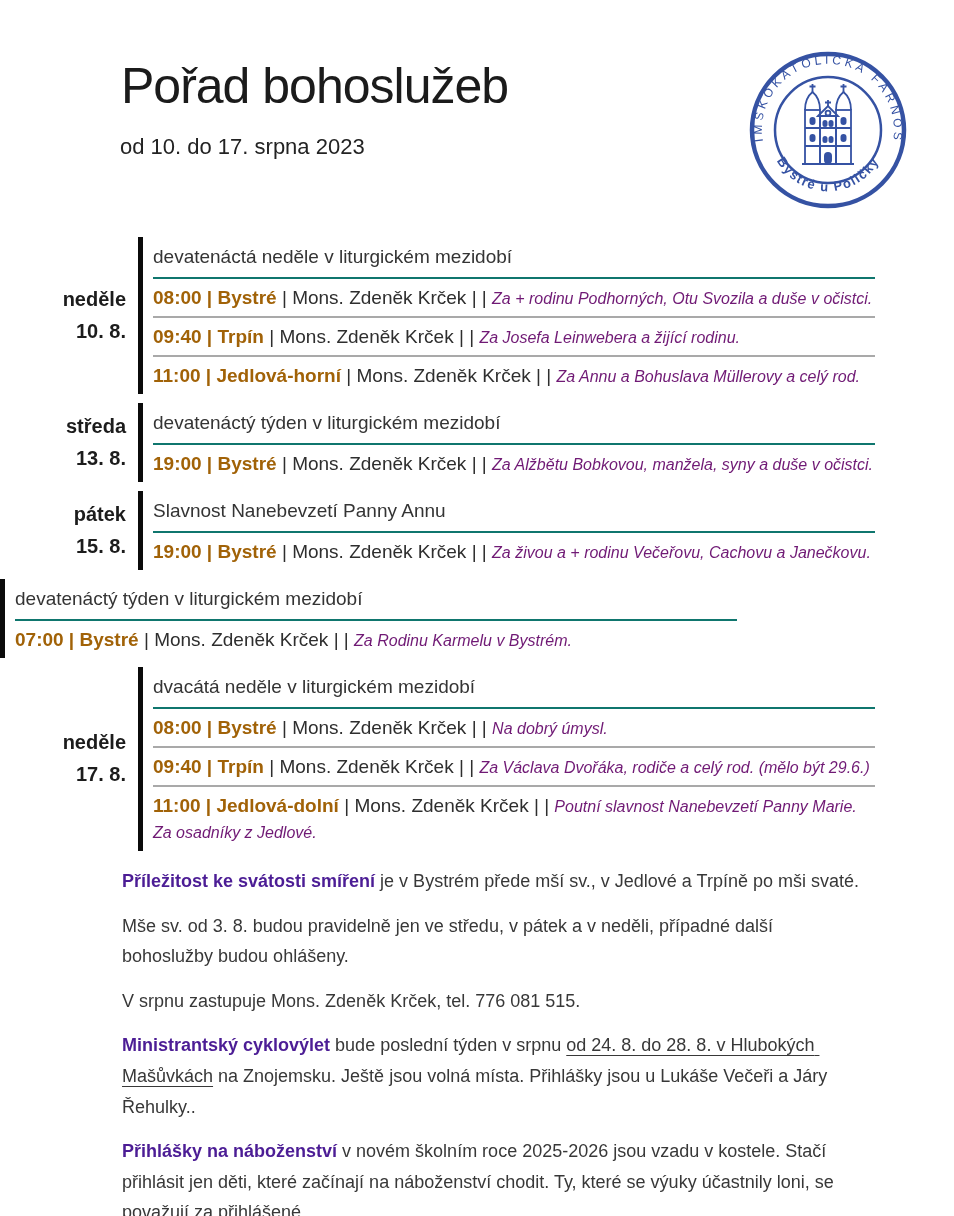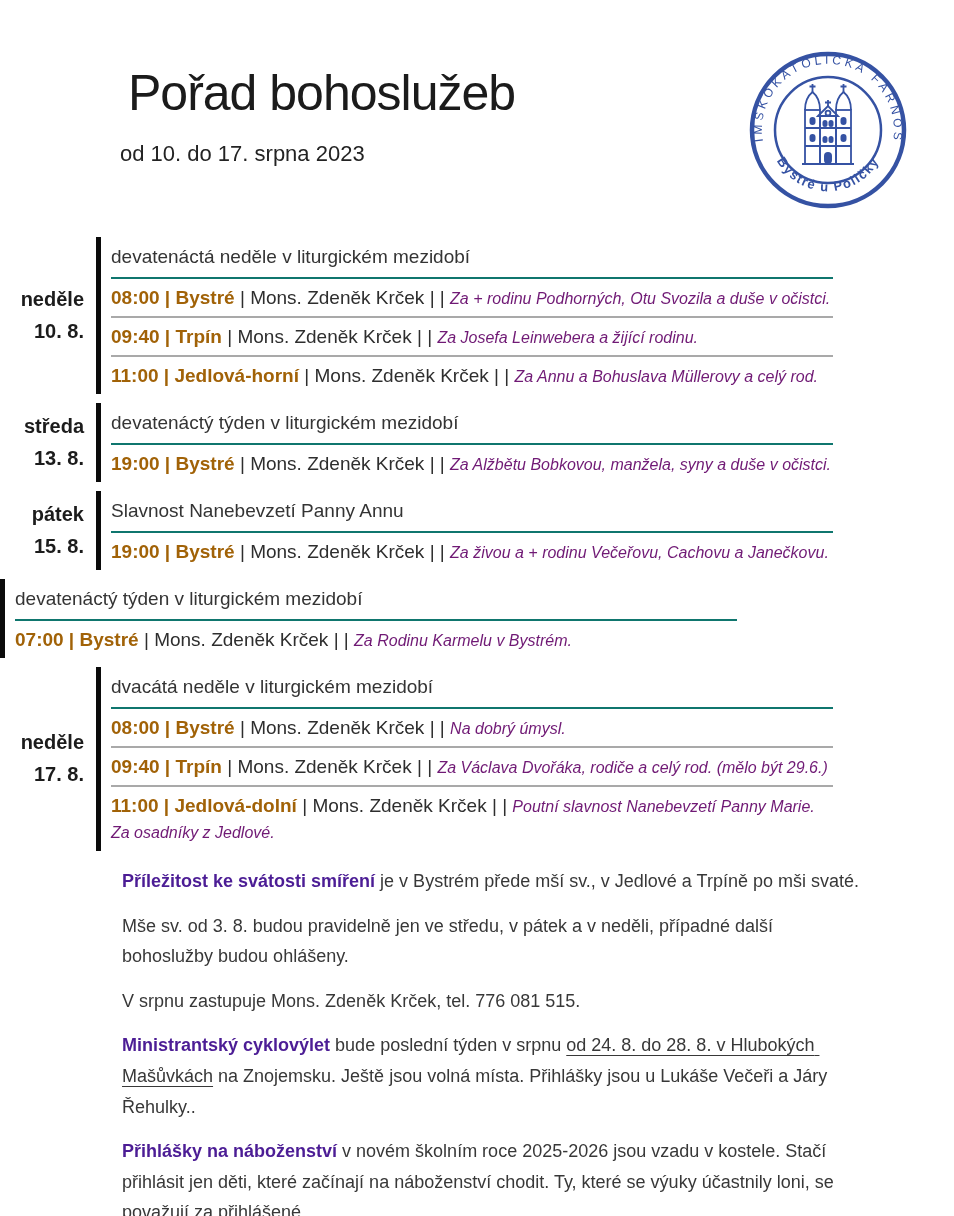--- a/index.html
+++ b/index.html
@@ -5,32 +5,32 @@
   html,body { margin:0; padding:0; }
   body {
     width:954px; height:1216px; background:#ffffff; overflow:hidden;
     font-family:"Liberation Sans", sans-serif; color:#2e2e2e;
     position:relative;
   }
   .page { position:absolute; inset:0; }
 
   
   .doc-header { position:absolute; top:58px; left:120px; }
-  .doc-title { font-size:50px; font-weight:400; color:#1b1b1b; letter-spacing:-1px; margin:8px; line-height:1.1; }
+  .doc-title { font-size:50px; font-weight:400; color:#1b1b1b; letter-spacing:-1px; margin:1px; line-height:1.1; }
   .doc-subtitle { font-size:22px; color:#232323; margin-top:20px; }
 
   
   .stamp { position:absolute; top:50px; right:46px; width:160px; height:160px; }
 
   
   .schedule { position:absolute; top:237px; left:0; width:954px; }
   .group { display:flex; align-items:stretch; margin-bottom:9px; }
   .day-cell { width:84px; padding-right:12px; display:flex; flex-direction:column;
               justify-content:center; align-items:flex-end; gap:9px;
-              font-weight:700; font-size:20px; color:#1c1c1c; }
+              font-weight:700; font-size:20px; color:#1c1c1c;padding-left:42px; }
   .vbar { width:5px; background:#0b0b0b; }
   .rows { width:722px; margin-left:10px; }
   .gtitle { font-size:19px; color:#343434; padding:8px 0 7px; border-bottom:2px solid #0f766e; line-height:1.3; }
   .trow { padding:6px 0 5px; border-bottom:2px solid #a9a9a9; white-space:pre-wrap;
           font-size:19px; line-height:1.38; color:#2e2e2e; }
   .rows .trow:last-child { border-bottom:none; }
   .tp { font-weight:700; color:#a16207; }
   .sep { color:#2e2e2e; }
   .intent { font-style:italic; font-size:16px; color:#701a75; }
 

